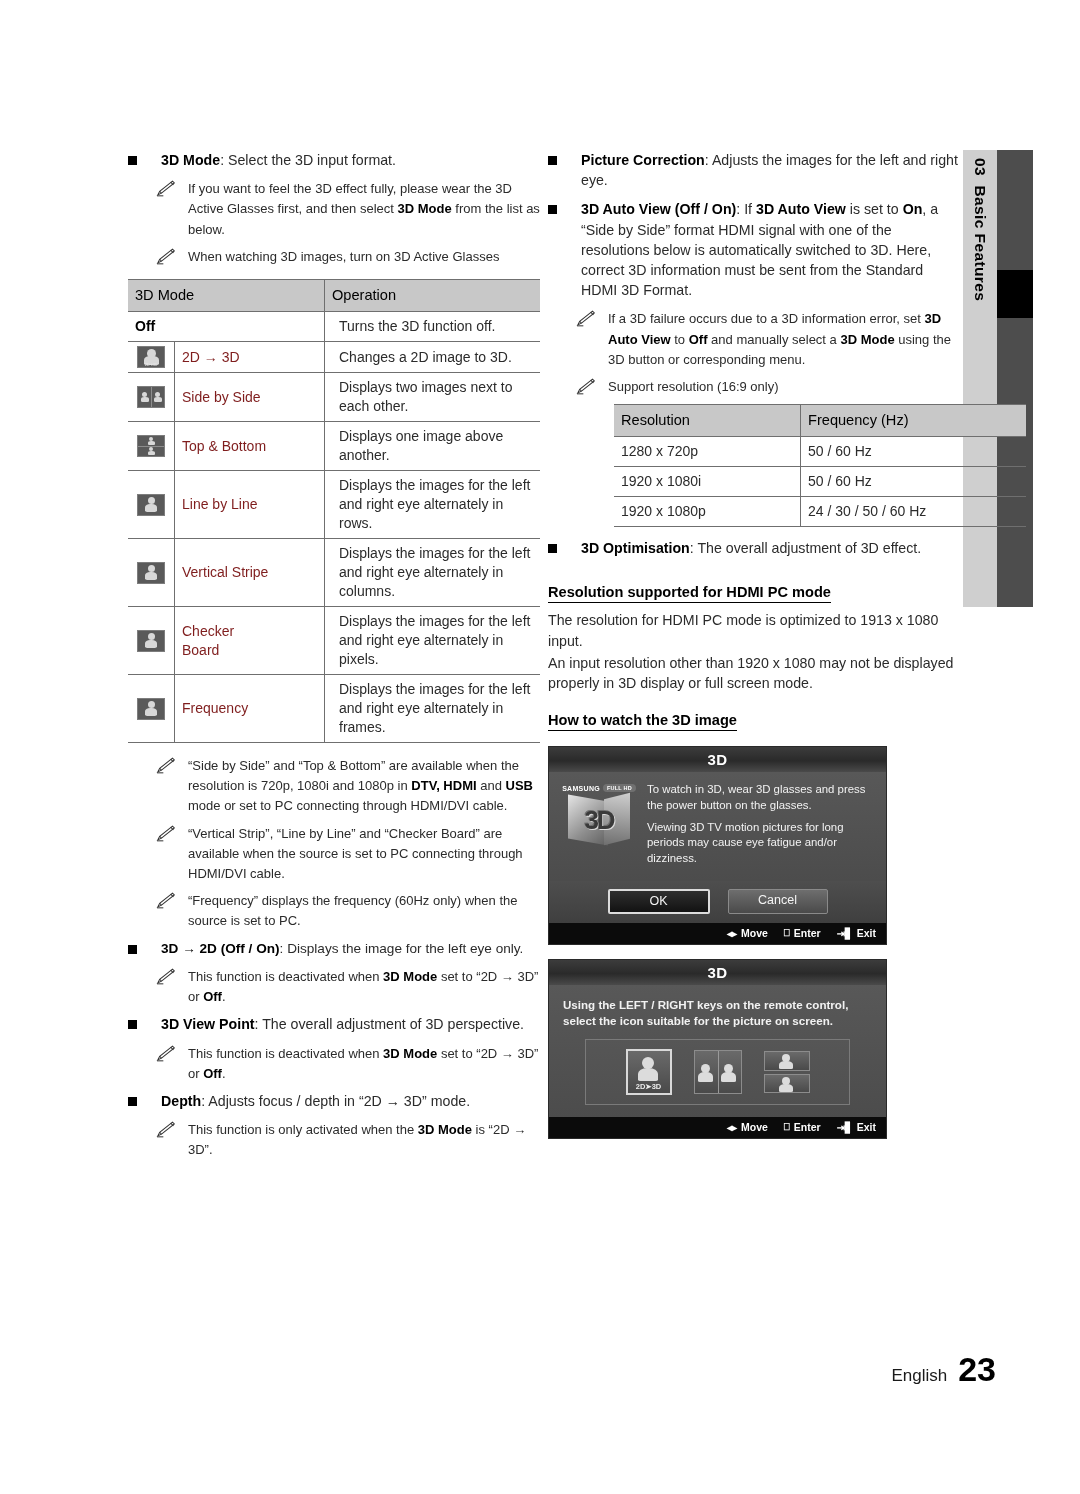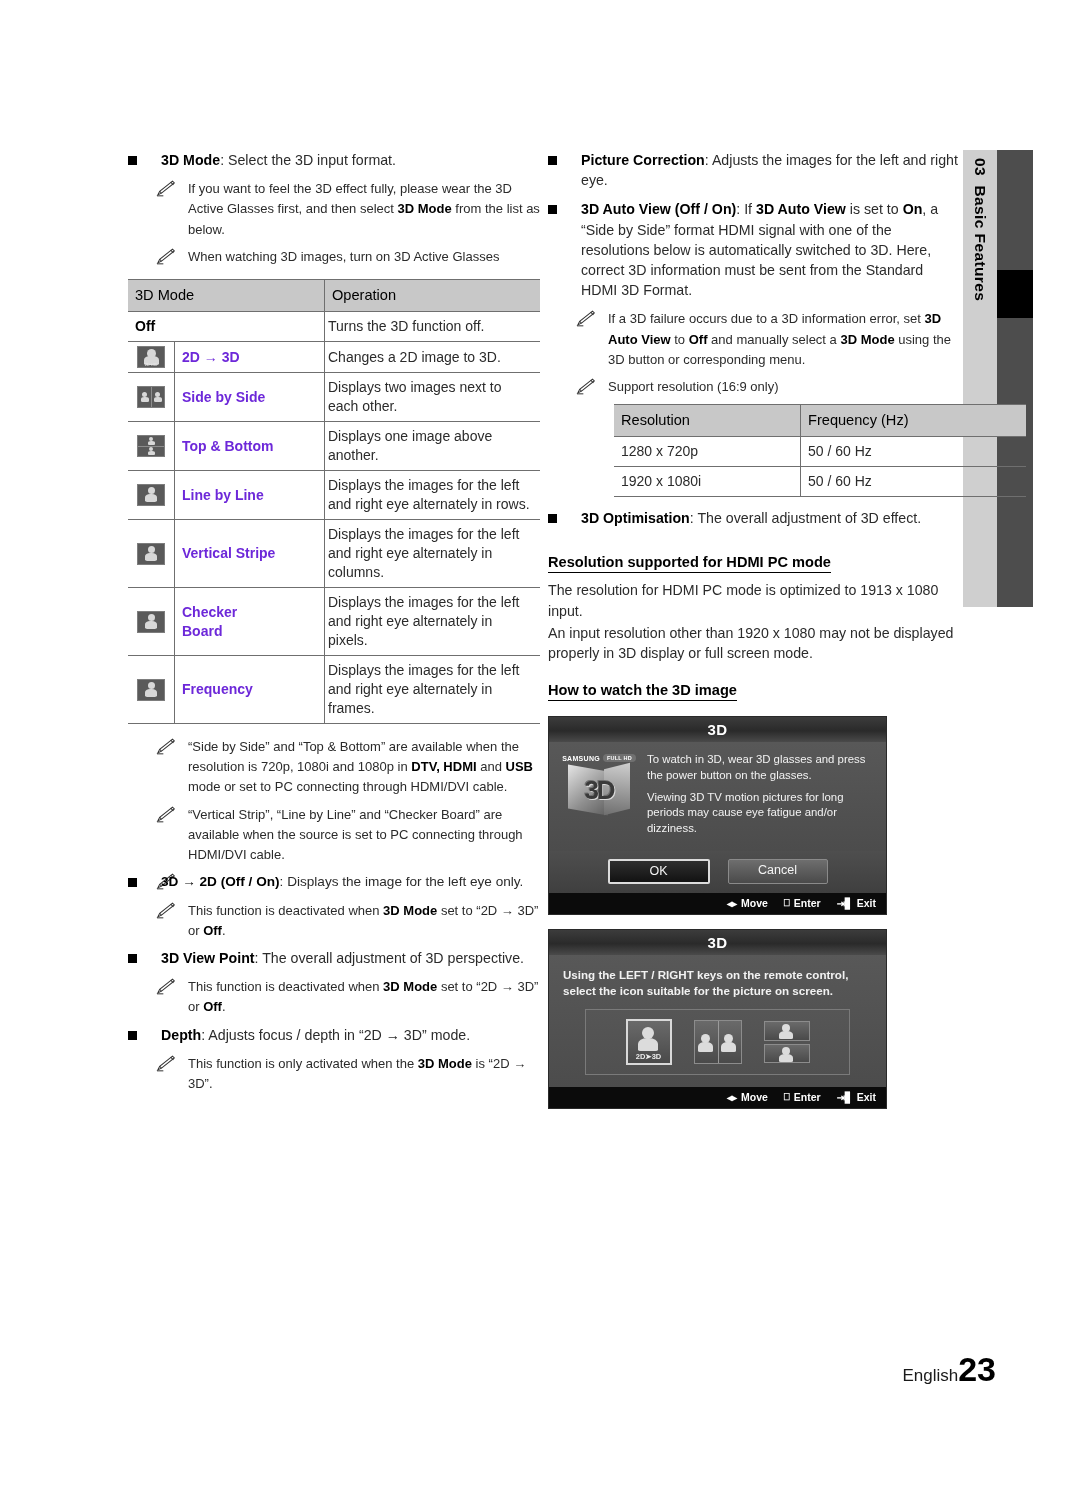--- a/index.html
+++ b/index.html
@@ -103,23 +103,23 @@
   }
   table.doc thead th {
     background: #c8c8c8;
     font-weight: normal;
     color: #000;
     font-size: 14.6px;
     padding: 6px 7px;
   }
   .mode-table { margin-top: 12px; }
   .mode-table .c-icon  { width: 40px; text-align: center; padding: 4px 3px; border-right: 1.6px solid #6f6f6f; }
-  .mode-table .c-name  { width: 135px; font-weight: bold; color: #6d28d9; border-right: 1.6px solid #6f6f6f; margin-top: 16px; }
+  .mode-table .c-name  { width: 135px; font-weight: normal; color: #7f1d1d; border-right: 1.6px solid #6f6f6f; margin-top: 16px; }
   .mode-table .c-name-span { border-right: 1.6px solid #6f6f6f; font-weight: bold; color:#000; }
-  .mode-table .c-op    { padding-left: 3px; }
+  .mode-table .c-op    { padding-left: 14px; }
   .mode-table thead th:first-child { border-right: 1.6px solid #6f6f6f; }
 
   .res-table { margin-top: 6px; margin-left: 66px; width: 346px; }
   .res-table th, .res-table td { text-align: center; }
   .res-table th:first-child, .res-table td:first-child { border-right: 1.6px solid #6f6f6f; width: 172px; }
 
   
   .micon {
     display: inline-block;
     background: #5a5a5a;
@@ -280,21 +280,21 @@
   .bi-label {
     position: absolute; left: 0; right: 0; bottom: 2px;
     text-align: center; font-size: 7.5px; color: #ededed; font-weight: bold;
   }
   .bi-2 .vsep { position:absolute; top:0; bottom:0; left:50%; width:1px; background:#9a9a9a; }
 
   
   .footer {
     position: absolute;
     right: 84px; bottom: 105px;
-    display: flex; align-items: baseline; 
+    display: flex; align-items: baseline; gap: 11px;
   }
   .footer-lang { font-size: 17px; color: #1a1a1a; }
   .footer-page { font-size: 34px; font-weight: bold; color: #000; }
 </style>
 </head>
 <body>
 
 <div class="page">
 
   <div class="side-tab">
@@ -455,20 +455,21 @@
 
     <div class="note-item">
       <span class="pencil">
         <svg viewBox="0 0 24 18" width="22" height="17">
             <path d="M2 16 L6 14 L20 3 L18 1 L4 12 Z" fill="none" stroke="#333" stroke-width="1.1"></path>
             <path d="M4 12 L6 14" stroke="#333" stroke-width="1.1"></path>
             <path d="M16 2 L19 5" stroke="#333" stroke-width="1.1"></path>
             <path d="M1 17 L8 17" stroke="#333" stroke-width="1.1"></path>
           </svg>
       </span>
+      <span>“Frequency” displays the frequency (60Hz only) when the source is set to PC.</span>
     </div>
 
     <div class="bullet-item note-sm">
       <b>3D → 2D (Off / On)</b><span>: Displays the image for the left eye only.</span>
     </div>
 
     <div class="note-item">
       <span class="pencil">
         <svg viewBox="0 0 24 18" width="22" height="17">
             <path d="M2 16 L6 14 L20 3 L18 1 L4 12 Z" fill="none" stroke="#333" stroke-width="1.1"></path>
@@ -556,20 +557,24 @@
         </tr>
       </thead>
       <tbody>
         <tr>
           <td>1280 x 720p</td>
           <td>50 / 60 Hz</td>
         </tr>
         <tr>
           <td>1920 x 1080i</td>
           <td>50 / 60 Hz</td>
+        </tr>
+        <tr>
+          <td>1920 x 1080p</td>
+          <td>24 / 30 / 50 / 60 Hz</td>
         </tr>
       </tbody>
     </table>
 
     <div style="height:11px"></div>
 
     <div class="bullet-item">
       <b>3D Optimisation</b><span>: The overall adjustment of 3D effect.</span>
     </div>
 

